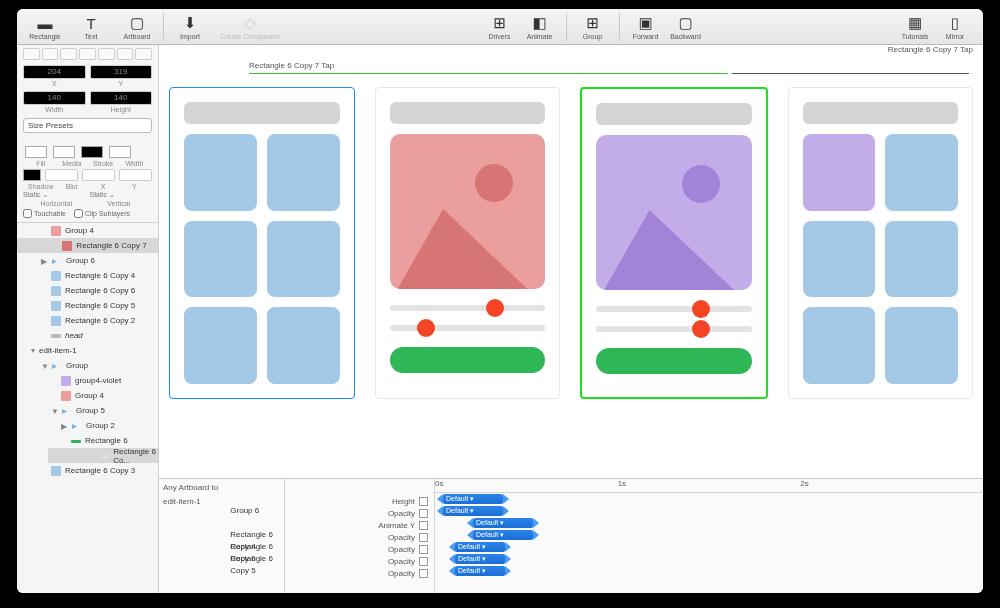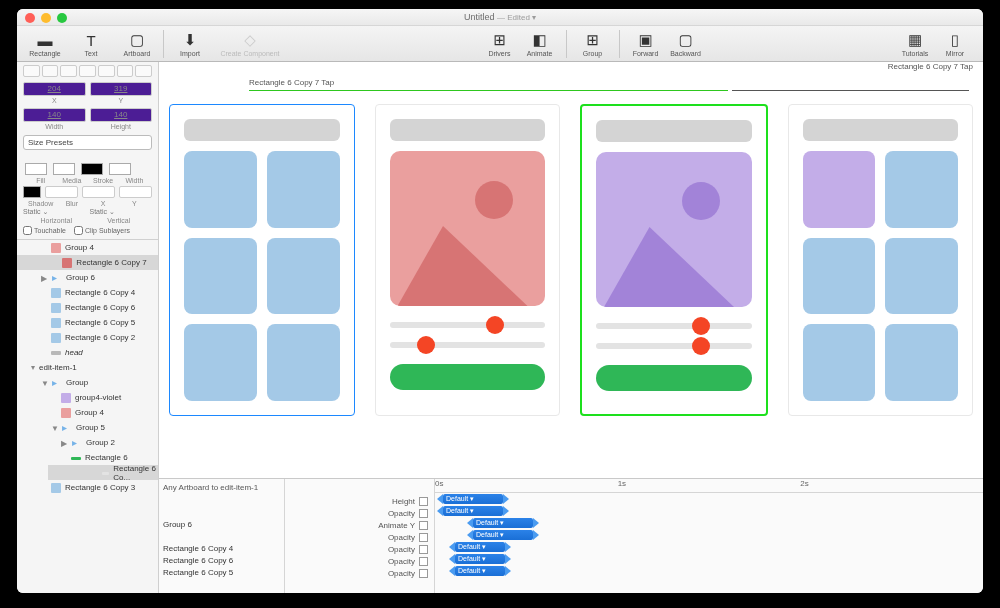--- a/index.html
+++ b/index.html
@@ -14,21 +14,21 @@
 .toolbar { height:36px; display:flex; align-items:center; padding:0 8px; background:linear-gradient(#f4f4f4,#e6e6e6); border-bottom:1px solid #b9b9b9; }
 .tool-group{display:flex;gap:6px;align-items:flex-start;}
 .tool-btn{display:flex;flex-direction:column;align-items:center;justify-content:center;width:40px;font-size:7px;color:#555;}
 .tool-btn .icon{height:20px;display:flex;align-items:center;justify-content:center;font-size:15px;color:#333;}
 .tool-sep{width:1px;height:28px;background:#c8c8c8;margin:0 6px;}
 .tool-spacer{flex:1;}
 .main { flex:1; display:flex; min-height:0; }
 .inspector { width:142px; background:#f5f5f5; border-right:1px solid #cfcfcf; display:flex; flex-direction:column; font-size:8px; color:#555; overflow:hidden;}
 .insp-row{display:flex;gap:4px;padding:2px 6px;}
 .insp-col{flex:1;display:flex;flex-direction:column;align-items:center;}
-.insp-field{width:100%;height:14px;background:#4c1d95;border:1px solid #ccc;border-radius:2px;font-size:8px;text-align:center;line-height:12px;color:#888;text-decoration:underline;}
+.insp-field{width:100%;height:14px;background:#000000;border:1px solid #ccc;border-radius:2px;font-size:8px;text-align:center;line-height:12px;color:#888;}
 .insp-label{font-size:7px;color:#888;margin-top:1px;}
 .insp-align{display:flex;gap:2px;padding:3px 6px;}
 .insp-align span{flex:1;height:12px;border:1px solid #ccc;border-radius:2px;background:#fafafa;}
 .insp-select{width:calc(100% - 12px);margin:3px 6px;height:15px;background:#fff;border:1px solid #bbb;border-radius:3px;font-size:8px;line-height:13px;padding:0 4px;color:#444;}
 .insp-swatches{display:flex;gap:6px;padding:2px 8px;}
 .swatch{width:22px;height:12px;border:1px solid #aaa;}
 .insp-small-labels{display:flex;padding:0 8px;font-size:7px;color:#888;}
 .insp-small-labels span{flex:1;text-align:center;}
 .insp-shadow-row{display:flex;gap:4px;padding:2px 6px;}
 .insp-shadow-row .swatch{width:18px;height:12px;}
@@ -67,51 +67,40 @@
 .hero.red .sun{background:#d77474;}
 .hero.violet .sun{background:#a283d8;}
 .hero .mtn{position:absolute;left:8px;bottom:0;width:130px;height:80px;clip-path:polygon(35% 0,100% 100%,0 100%);}
 .hero.red .mtn{background:#d77474;}
 .hero.violet .mtn{background:#a283d8;}
 .sliders{display:flex;flex-direction:column;gap:14px;margin-top:6px;}
 .slider{height:6px;background:#e3e3e3;border-radius:3px;position:relative;}
 .slider .knob{position:absolute;top:-6px;width:18px;height:18px;border-radius:50%;background:#f44525;}
 .cta{height:26px;background:#2fb757;border-radius:13px;margin-top:6px;}
 .timeline{height:114px;background:#fafafa;display:flex;font-size:8px;color:#444;}
-.tl-left{width:126px;border-right:1px solid #d5d5d5;padding:2px 4px;display:flex;flex-direction:column;}
+.tl-left{width:126px;border-right:1px solid #d5d5d5;padding:2px 4px;display:flex;flex-direction:row;}
 .tl-left .hdr{height:14px;font-size:8px;color:#555;line-height:14px;}
 .tl-left .group{height:12px;line-height:12px;color:#333;}
 .tl-mid{width:150px;border-right:1px solid #d5d5d5;display:flex;flex-direction:column;padding-top:2px;}
 .tl-mid .prop{height:12px;display:flex;justify-content:flex-end;align-items:center;padding-right:6px;color:#555;gap:4px;}
 .tl-mid .chk{width:9px;height:9px;border:1px solid #999;background:#fff;}
 .tl-right{flex:1;position:relative;}
 .tl-scale{height:14px;border-bottom:1px solid #d5d5d5;display:flex;font-size:8px;color:#666;}
 .tl-scale span{flex:1;}
 .tl-row{height:12px;position:relative;}
 .tl-bar{position:absolute;height:10px;top:1px;background:linear-gradient(#2b82e8,#1a6fd6);border-radius:2px;color:#fff;font-size:7px;line-height:10px;padding:0 3px;}
 .tl-bar::before,.tl-bar::after{content:"";position:absolute;top:0;width:6px;height:10px;background:#4a9bf0;}
 .tl-bar::before{left:-6px;clip-path:polygon(100% 0,100% 100%,0 50%);}
 .tl-bar::after{right:-6px;clip-path:polygon(0 0,100% 50%,0 100%);}
 </style>
 </head>
 <body>
 
 <div class="window">
 
-  <div class="titlebar">
-    <div class="traffic">
-      <span class="tl-red"></span>
-      <span class="tl-yel"></span>
-      <span class="tl-grn"></span>
-    </div>
-    <div class="title">
-      <span>Untitled</span>
-      <span class="edited">— Edited ▾</span>
-    </div>
-  </div>
 
   <div class="toolbar">
     <div class="tool-group">
       <div class="tool-btn">
           <span class="icon">▬</span>
           <span>Rectangle</span>
         </div>
       <div class="tool-btn">
           <span class="icon">T</span>
           <span>Text</span>

